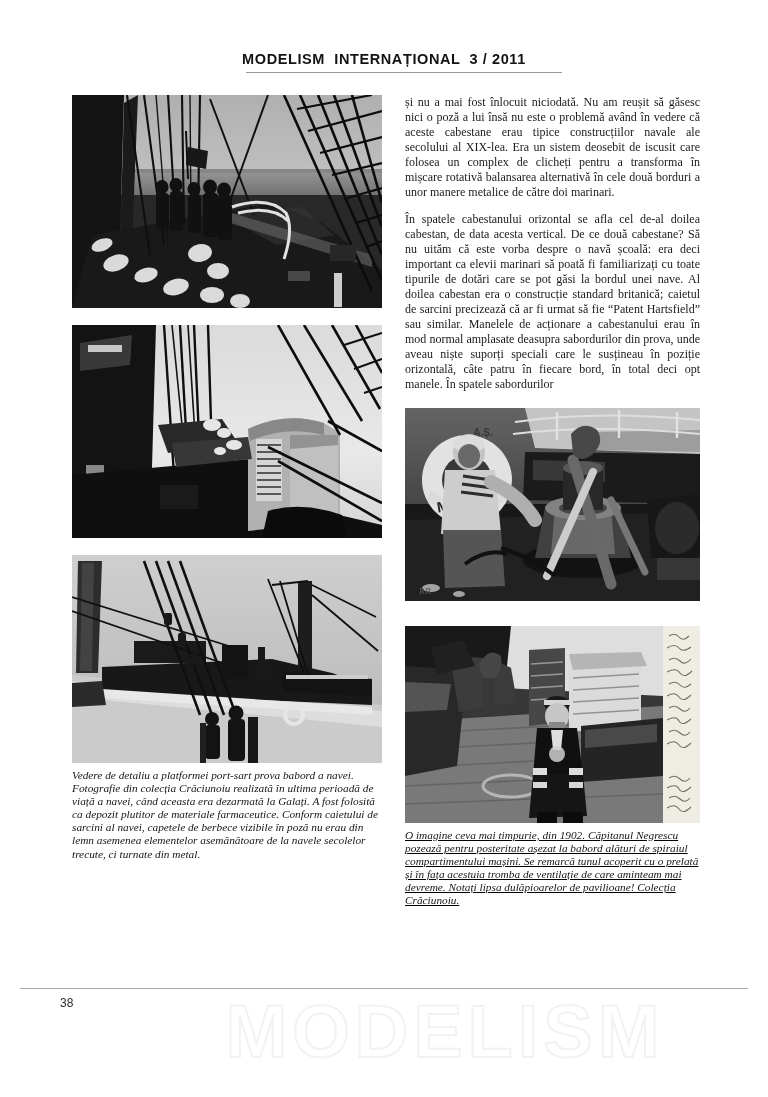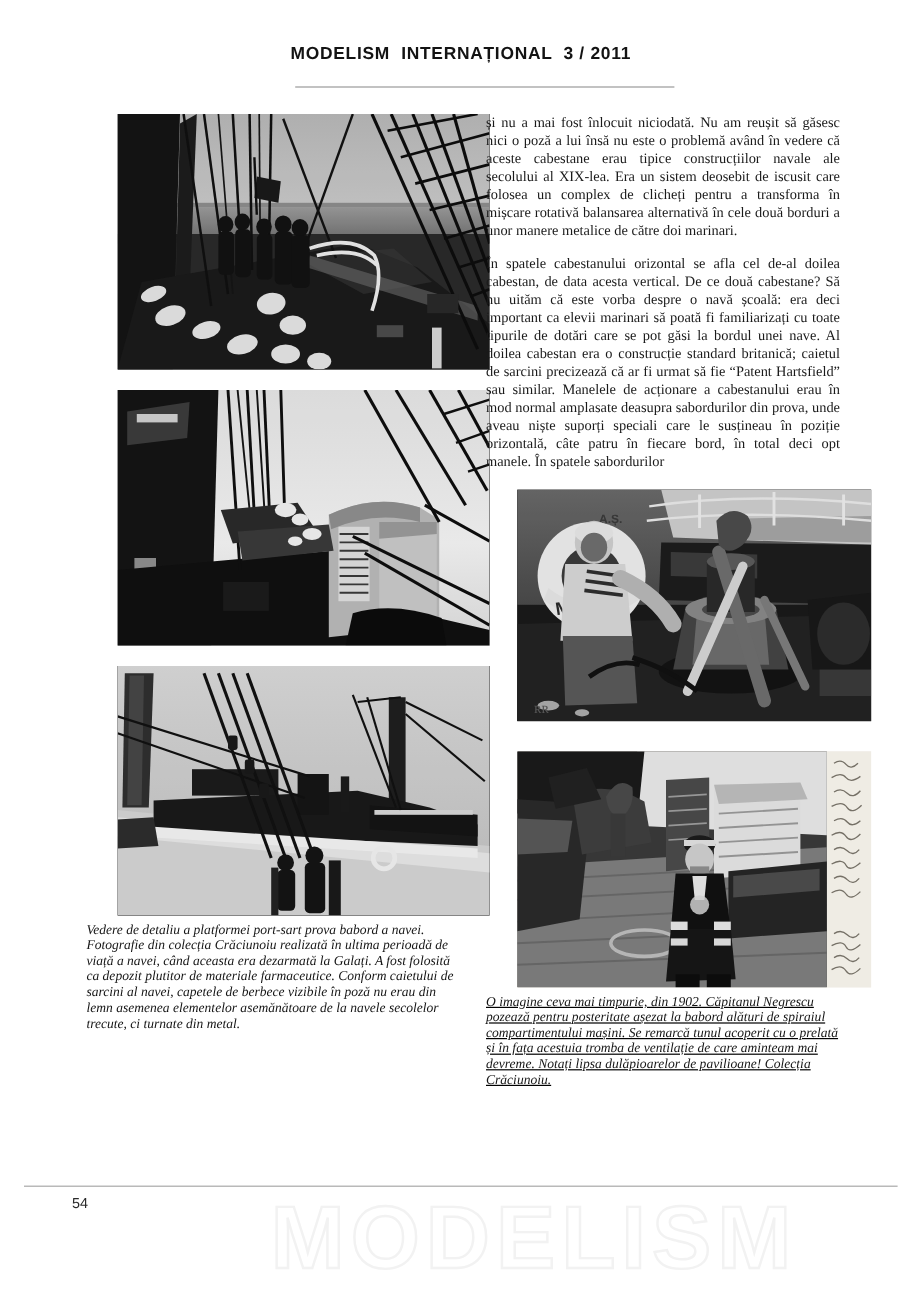--- a/index.html
+++ b/index.html
@@ -16,21 +16,21 @@
     width: 768px;
     height: 1097px;
     background: #ffffff;
     overflow: hidden;
   }
 
   
   #masthead {
     position: absolute;
     left: 0;
-    top: 36px;
+    top: 50px;
     width: 768px;
     text-align: center;
   }
   #masthead-title {
     font-family: "Liberation Sans", sans-serif;
     font-weight: bold;
     font-size: 14.5px;
     letter-spacing: 0.6px;
     color: #131313;
     display: inline-block;
@@ -65,21 +65,20 @@
     margin: 0;
   }
   .bodytext + .bodytext { margin-top: 12px; }
 
   
   .photo {
     position: relative;
     overflow: hidden;
     background: #111;
     border: 0;
-    margin-left: 26px;
   }
   .photo svg { display: block; width: 100%; height: 100%; }
 
   
   .caption {
     font-family: "Liberation Serif", serif;
     font-style: italic;
     font-size: 11.3px;
     line-height: 13.1px;
     color: #141414;
@@ -564,16 +563,16 @@
           </g>
           <rect x="0" y="0" width="258" height="197" fill="#000" opacity="0.04"></rect>
         </svg>
       </div>
       <p class="caption">O imagine ceva mai timpurie, din 1902. Căpitanul Negrescu pozează pentru posteritate așezat la babord alături de spiraiul compartimentului mașini. Se remarcă tunul acoperit cu o prelată și în fața acestuia tromba de ventilație de care aminteam mai devreme. Notați lipsa dulăpioarelor de pavilioane! Colecția Crăciunoiu.</p>
     </div>
 
   </div>
 
   <div id="footer-rule"></div>
-  <div id="page-number">54</div>
+  <div id="page-number">38</div>
   <div id="watermark">MODELISM</div>
 
 </div>
 
 </body></html>

